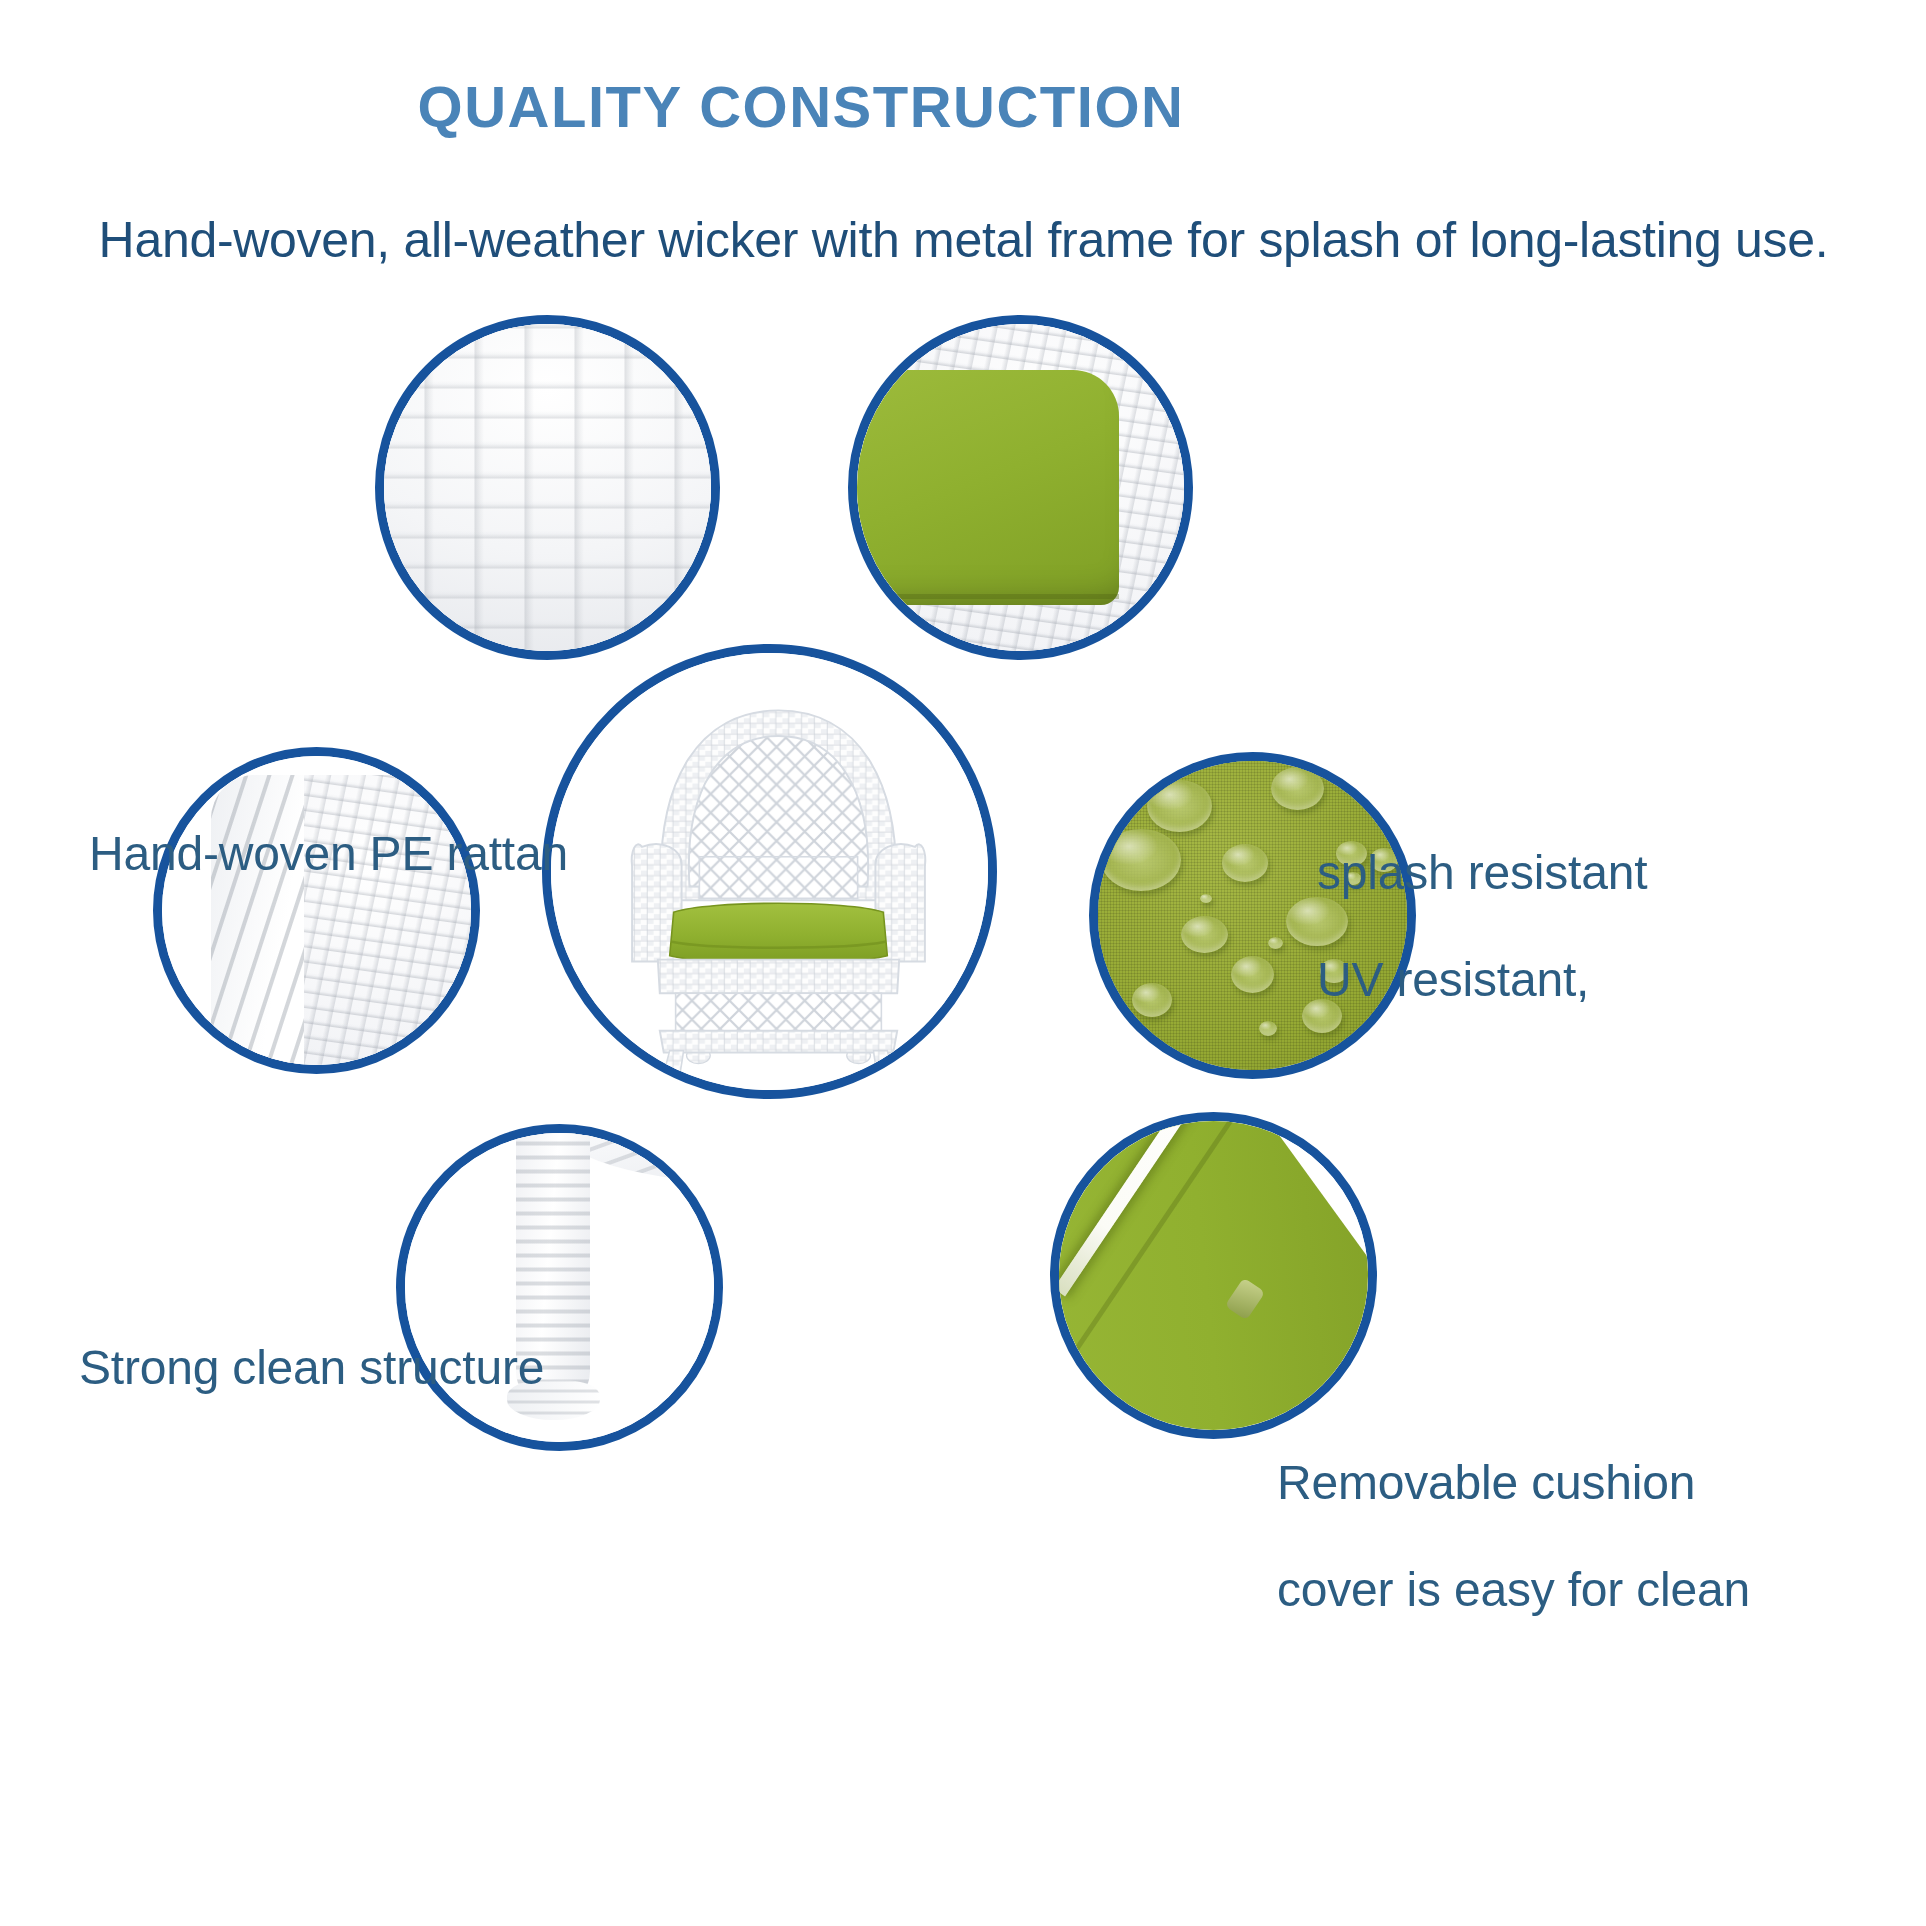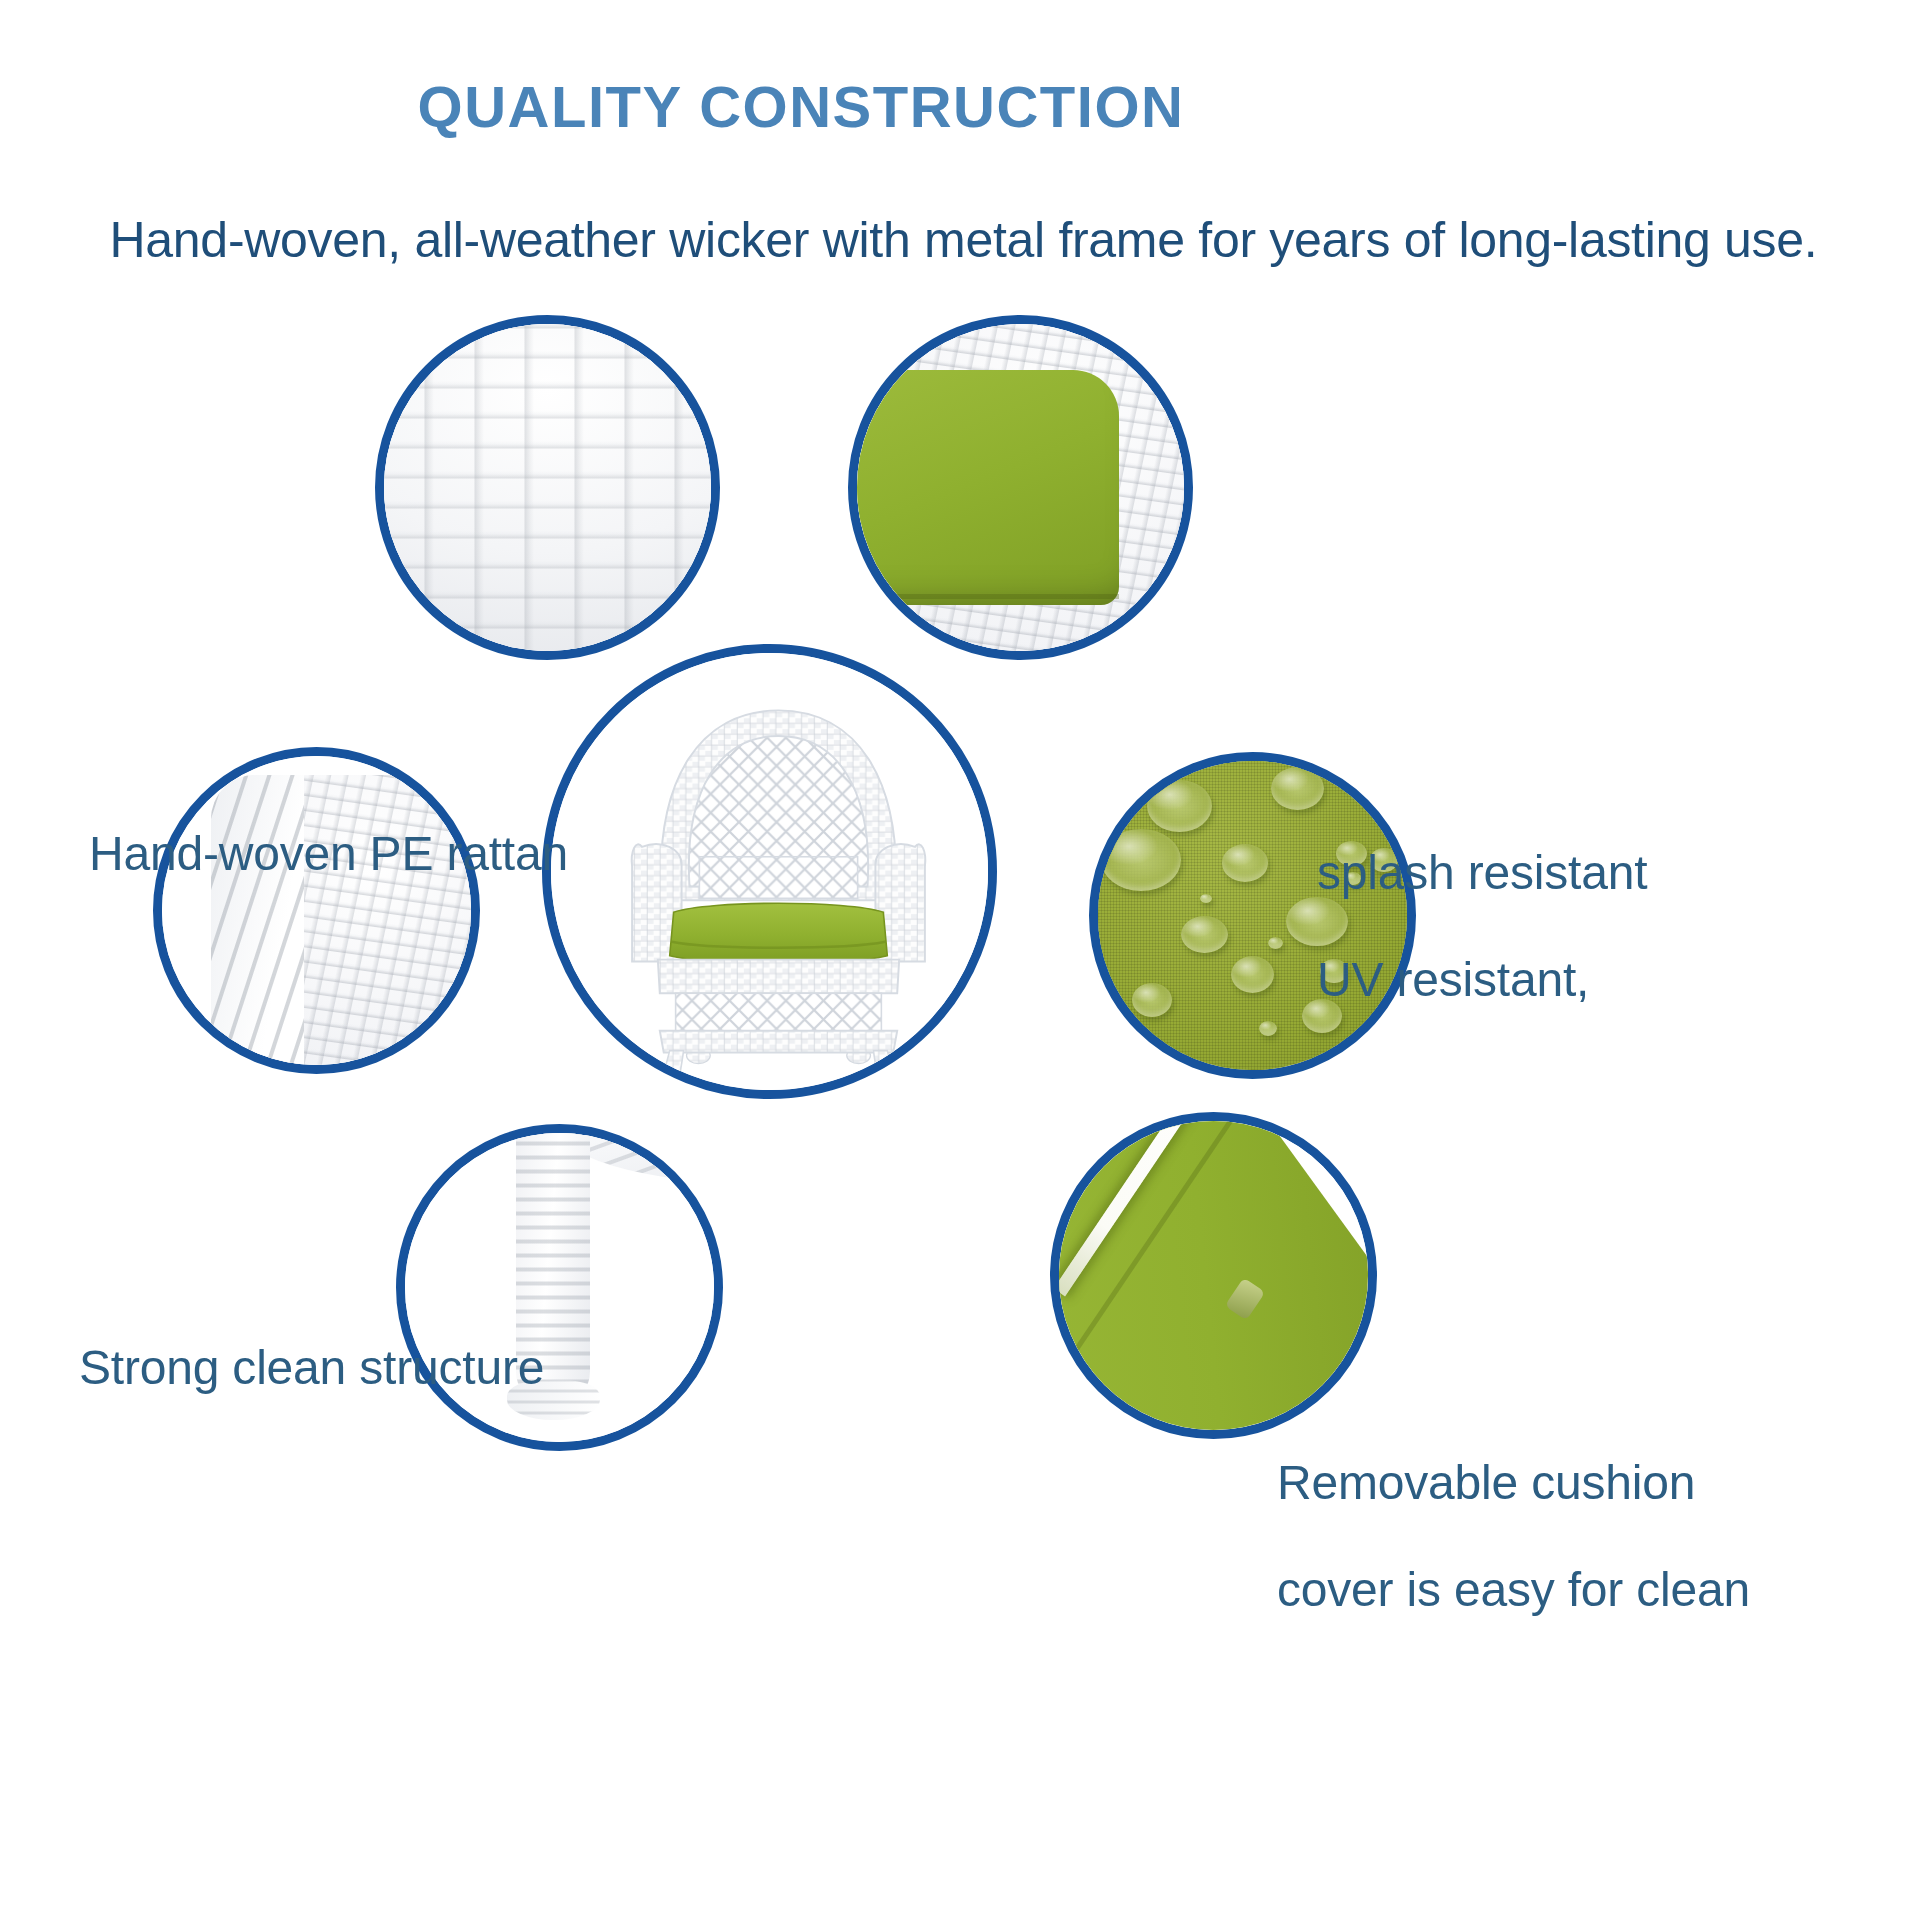--- a/index.html
+++ b/index.html
@@ -188,21 +188,21 @@
   #cap-metal{left:79px;top:1341px;width:792px;}
   #cap-clean{left:1277px;top:1402px;width:634px;}
 </style>
 </head>
 <body>
 
 <div class="stage">
 
   <div class="title">QUALITY CONSTRUCTION</div>
 
-  <div class="subtitle">Hand-woven, all-weather wicker with metal frame for years of long-lasting use.</div>
+  <div class="subtitle">Hand-woven, all-weather wicker with metal frame for splash of long-lasting use.</div>
 
   <div class="bubble" id="b-weave">
     <div class="art wicker-basket"></div>
   </div>
 
   <div class="bubble" id="b-cushion">
     <div class="art wicker-fine bg"></div>
     <div class="pad"></div>
     <div class="seam"></div>
   </div>

